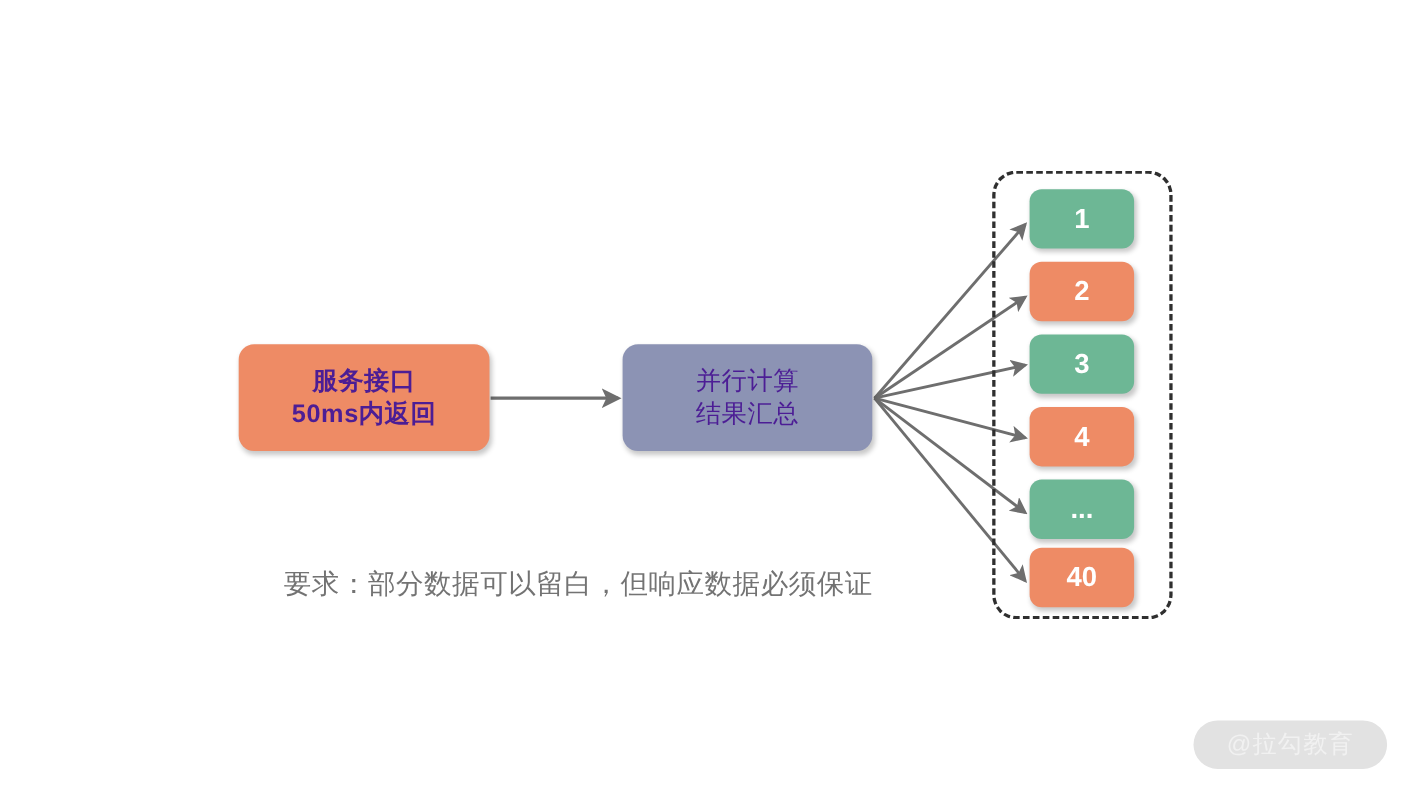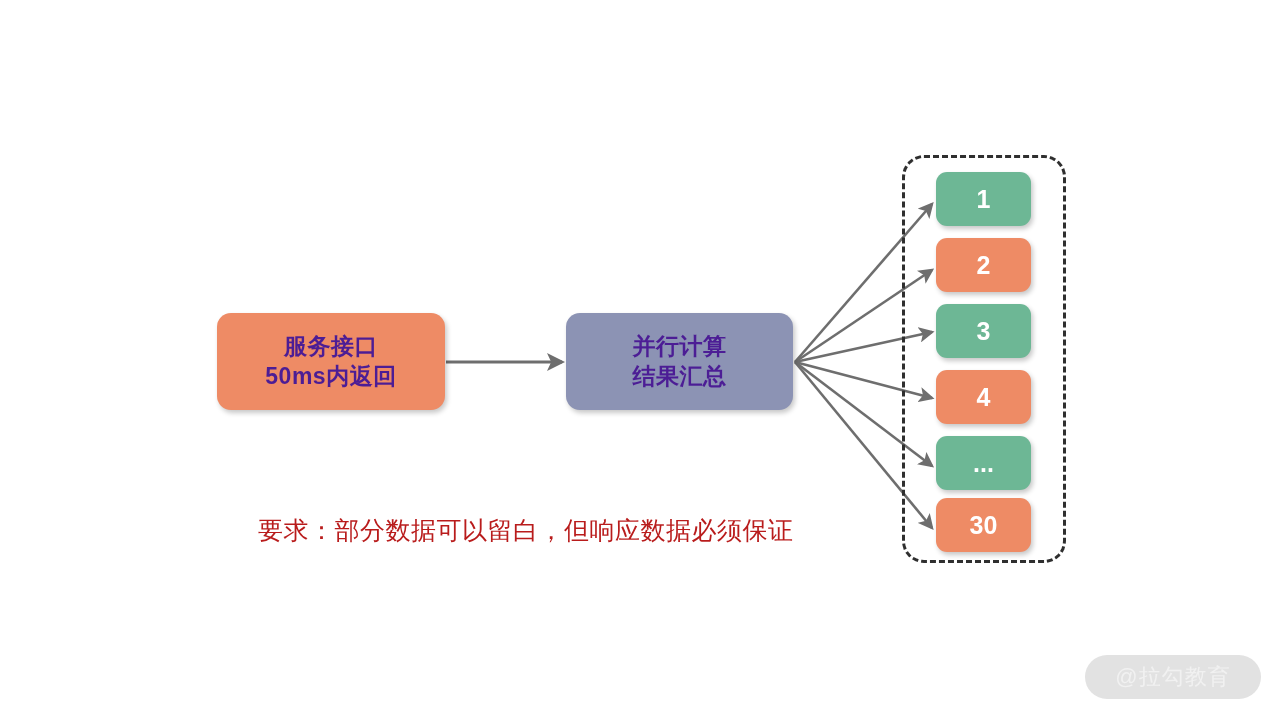--- a/index.html
+++ b/index.html
@@ -65,21 +65,21 @@
   }
 
   
   #node-aggregate {
     left: 566px;
     top: 313px;
     width: 227px;
     height: 97px;
     background: #8c93b4;
     font-size: 23px;
-    font-weight: bold;
+    font-weight: normal;
   }
 
   
   #worker-group {
     position: absolute;
     left: 902px;
     top: 155px;
     width: 164px;
     height: 408px;
     box-sizing: border-box;
@@ -107,21 +107,21 @@
   .worker.orange { background: #ee8b65; }
 
   .worker .wlabel { display: block; line-height: 1; }
 
   
   #caption {
     position: absolute;
     left: 258px;
     top: 514px;
     font-size: 25px;
-    color: #b91c1c;
+    color: #737373;
     letter-spacing: 0.5px;
     white-space: nowrap;
   }
 
   
   #watermark {
     position: absolute;
     left: 1085px;
     top: 655px;
     width: 176px;
@@ -179,21 +179,21 @@
   <div class="worker green" style="top:304px">
     <span class="wlabel">3</span>
   </div>
   <div class="worker orange" style="top:370px">
     <span class="wlabel">4</span>
   </div>
   <div class="worker green" style="top:436px">
     <span class="wlabel">...</span>
   </div>
   <div class="worker orange" style="top:498px">
-    <span class="wlabel">30</span>
+    <span class="wlabel">40</span>
   </div>
 
   <div id="caption">要求：部分数据可以留白，但响应数据必须保证</div>
 
   <div id="watermark">
     <span>@拉勾教育</span>
   </div>
 
 </div>
 

